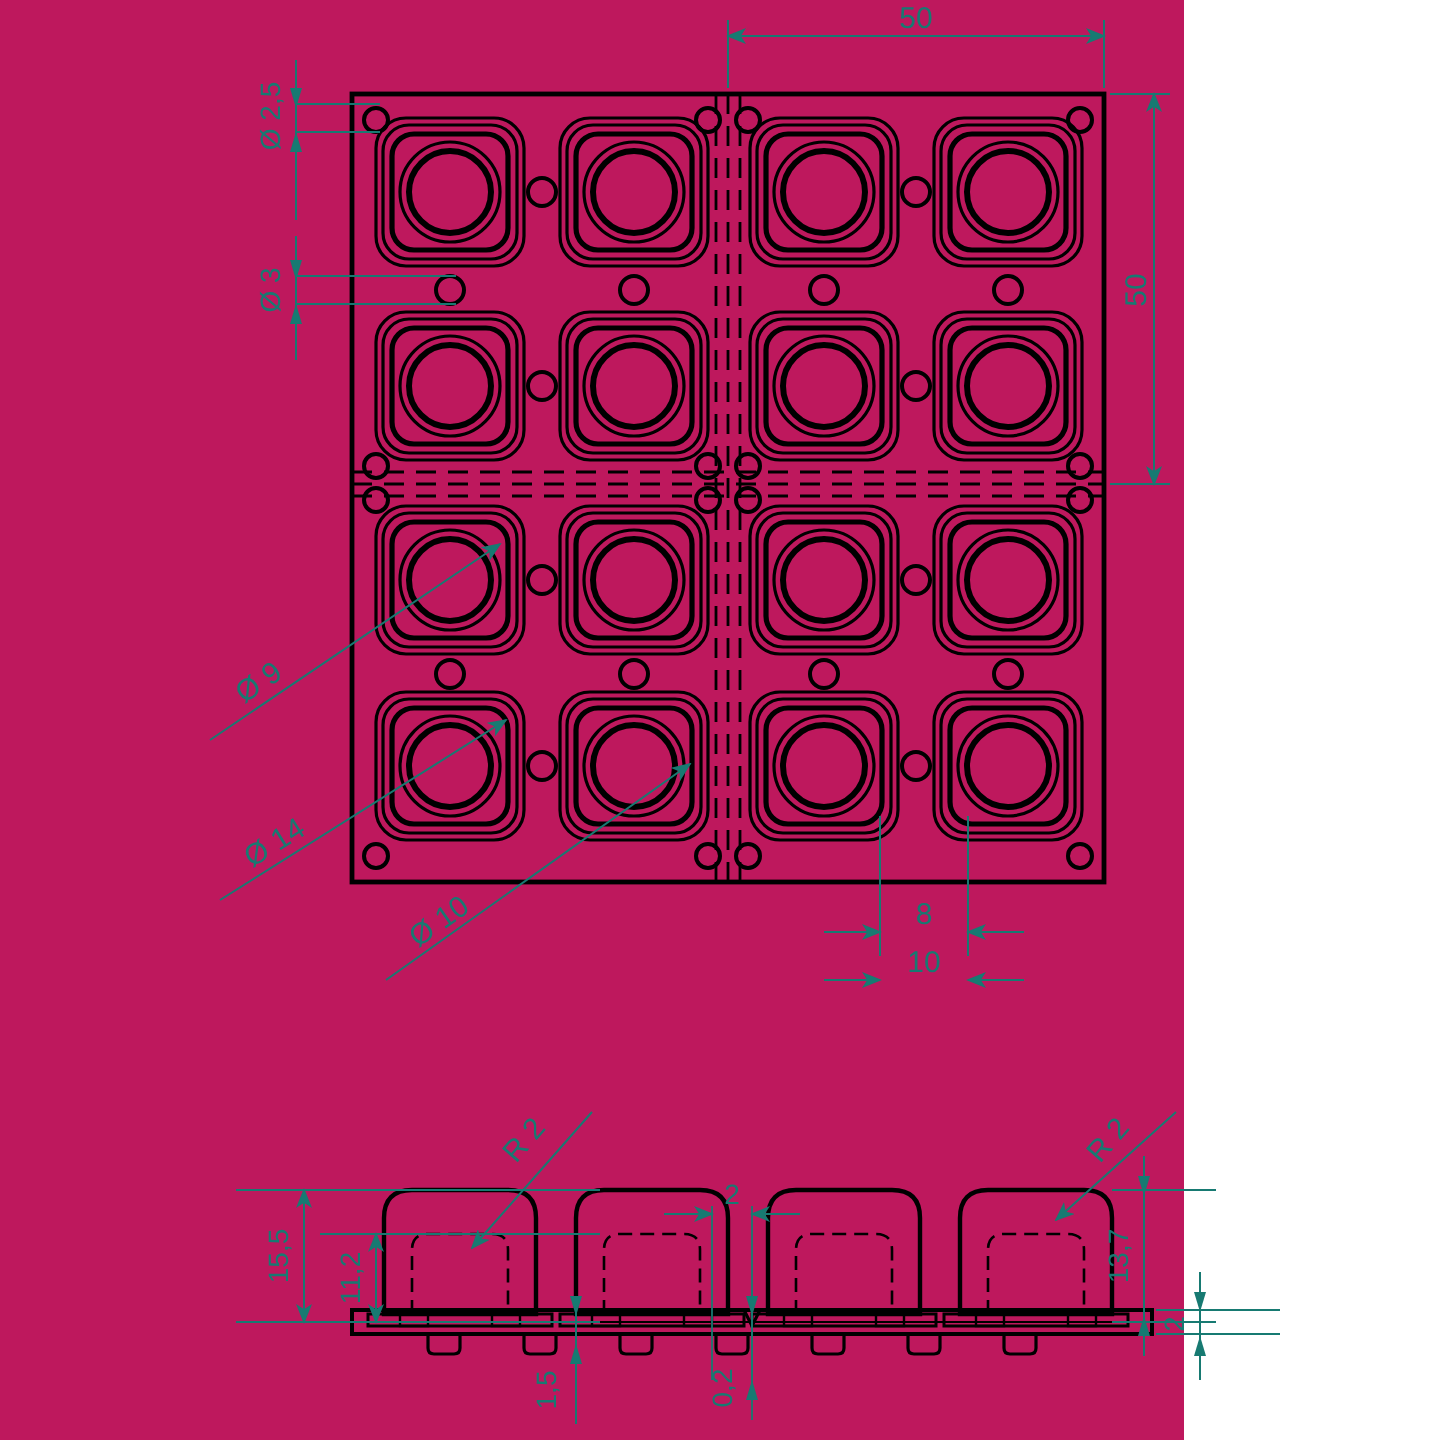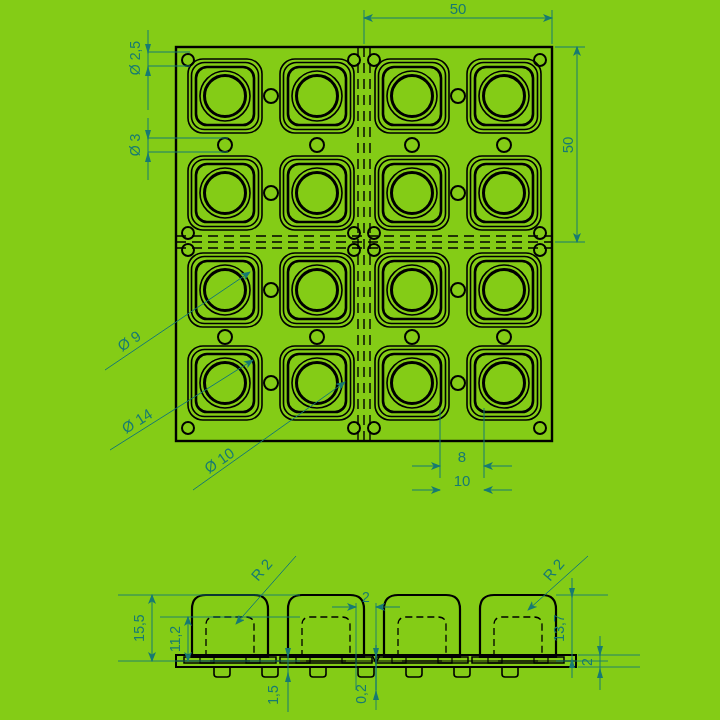--- a/index.html
+++ b/index.html
@@ -1,19 +1,19 @@
 <!DOCTYPE html>
 <html><head>
 <meta charset="utf-8">
 <title>Keypad Technical Drawing</title>
 <style>
   html,body{margin:0;padding:0;background:#ffffff;}
   body{width:720px;height:720px;overflow:hidden;
        font-family:"Liberation Sans",sans-serif;}
-  #stage{position:relative;width:720px;height:720px;background:#84cc16;}
+  #stage{position:relative;width:592px;height:720px;background:#be185d;}
   svg{display:block;}
   text{font-family:"Liberation Sans",sans-serif;}
 </style>
 </head>
 <body>
 
 <div id="stage">
 <svg width="720" height="720" viewBox="0 0 720 720">
 
   <defs>

